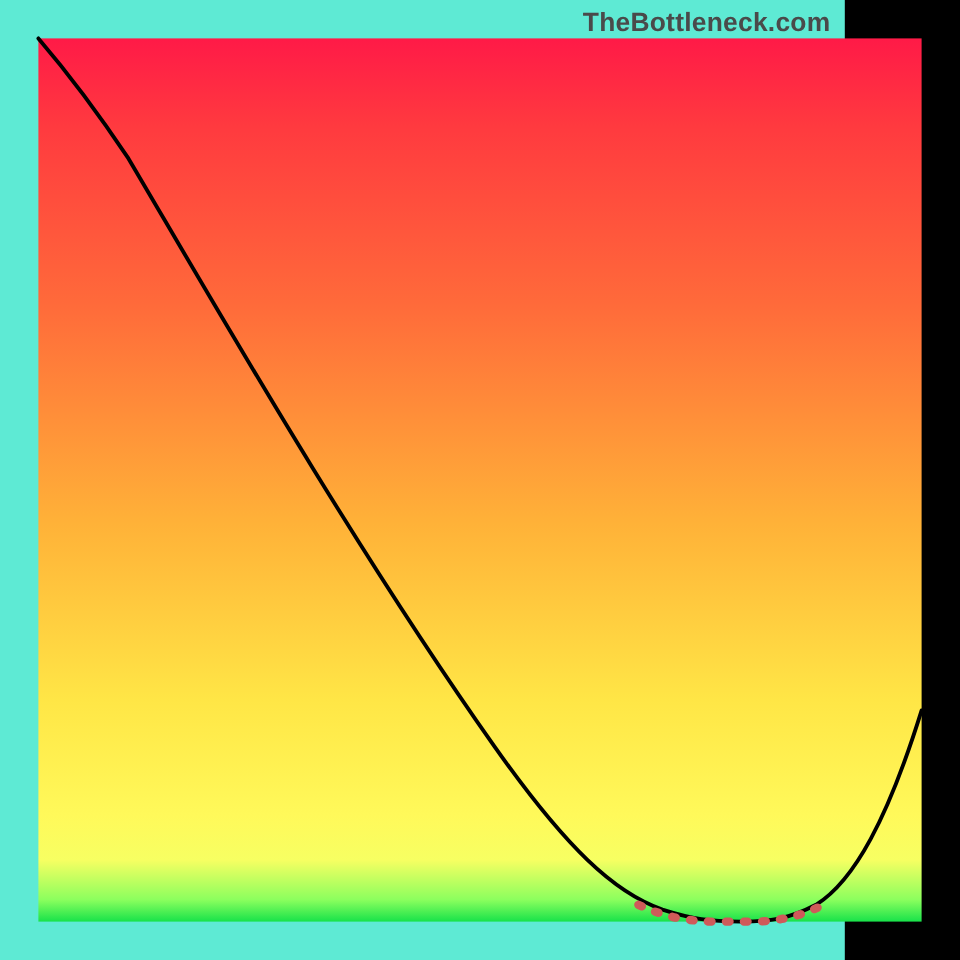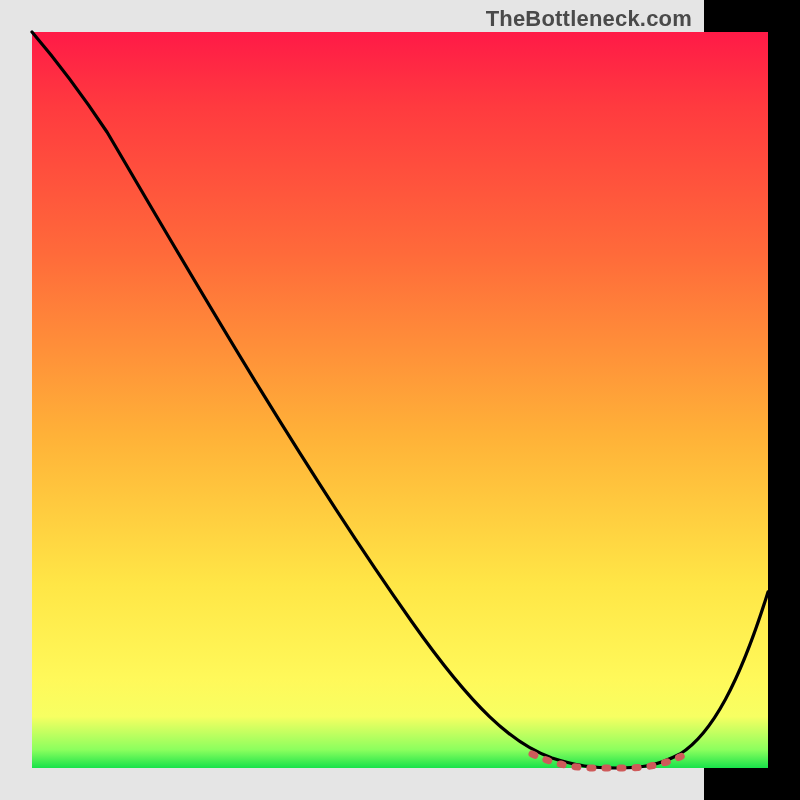--- a/index.html
+++ b/index.html
@@ -10,21 +10,21 @@
     background: #000;
     overflow: hidden;
     font-family: Arial, Helvetica, sans-serif;
   }
   .frame {
     position: absolute;
     left: 0;
     top: 0;
     width: 704px;
     height: 800px;
-    background: #e5e5e5;
+    background: #5eead4;
   }
   .plot {
     position: absolute;
     left: 32px;
     top: 32px;
     width: 736px;
     height: 736px;
     
     background: linear-gradient(
       to bottom,

